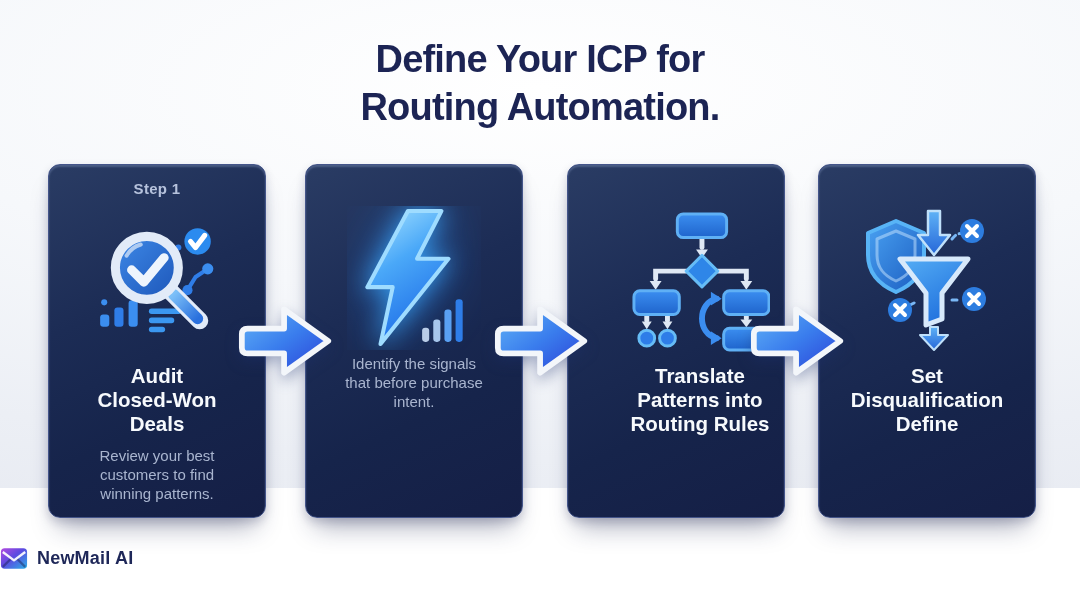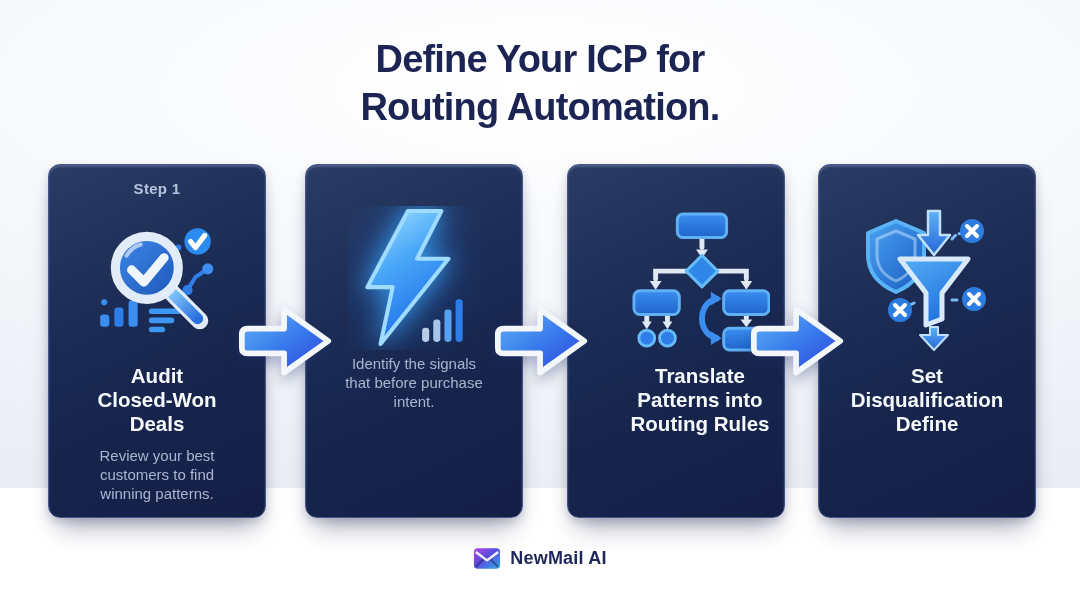--- a/index.html
+++ b/index.html
@@ -52,21 +52,21 @@
   }
   .flow-arrow {
     position:absolute; top:297px; width:96px; height:88px; z-index:5;
   }
   .flow-arrow svg { filter:drop-shadow(0 6px 7px rgba(30,50,110,.35)); }
   .arrow-1 { left:238px; }
   .arrow-2 { left:494px; }
   .arrow-3 { left:750px; }
   .footer {
     position:absolute; left:0; top:546px; width:1080px;
-    display:flex; align-items:center; justify-content:center; gap:9px;
+    display:flex; align-items:center; gap:9px;
   }
   .brand-text { font-size:18px; font-weight:700; color:#1e2758; letter-spacing:.2px; }
   .bolt-glow { filter:drop-shadow(0 0 12px rgba(60,170,255,.8)) drop-shadow(0 0 26px rgba(40,140,255,.45)); }
 </style>
 </head>
 <body>
 
 <div class="canvas">
 
   <div class="main-title">Define Your ICP for

